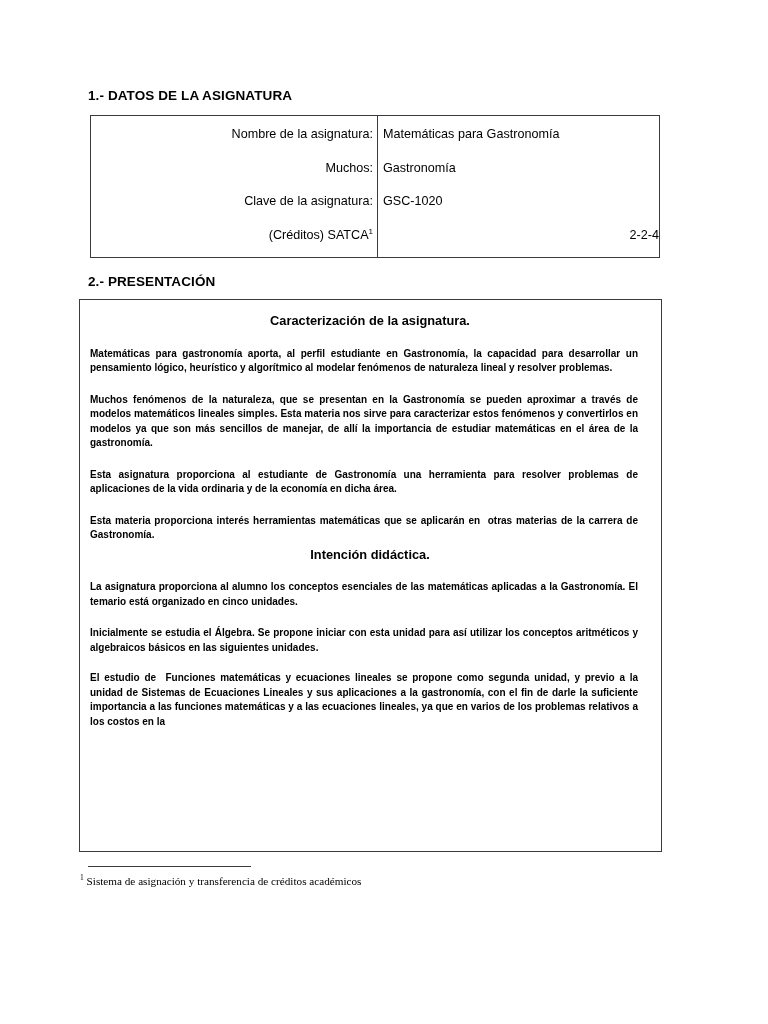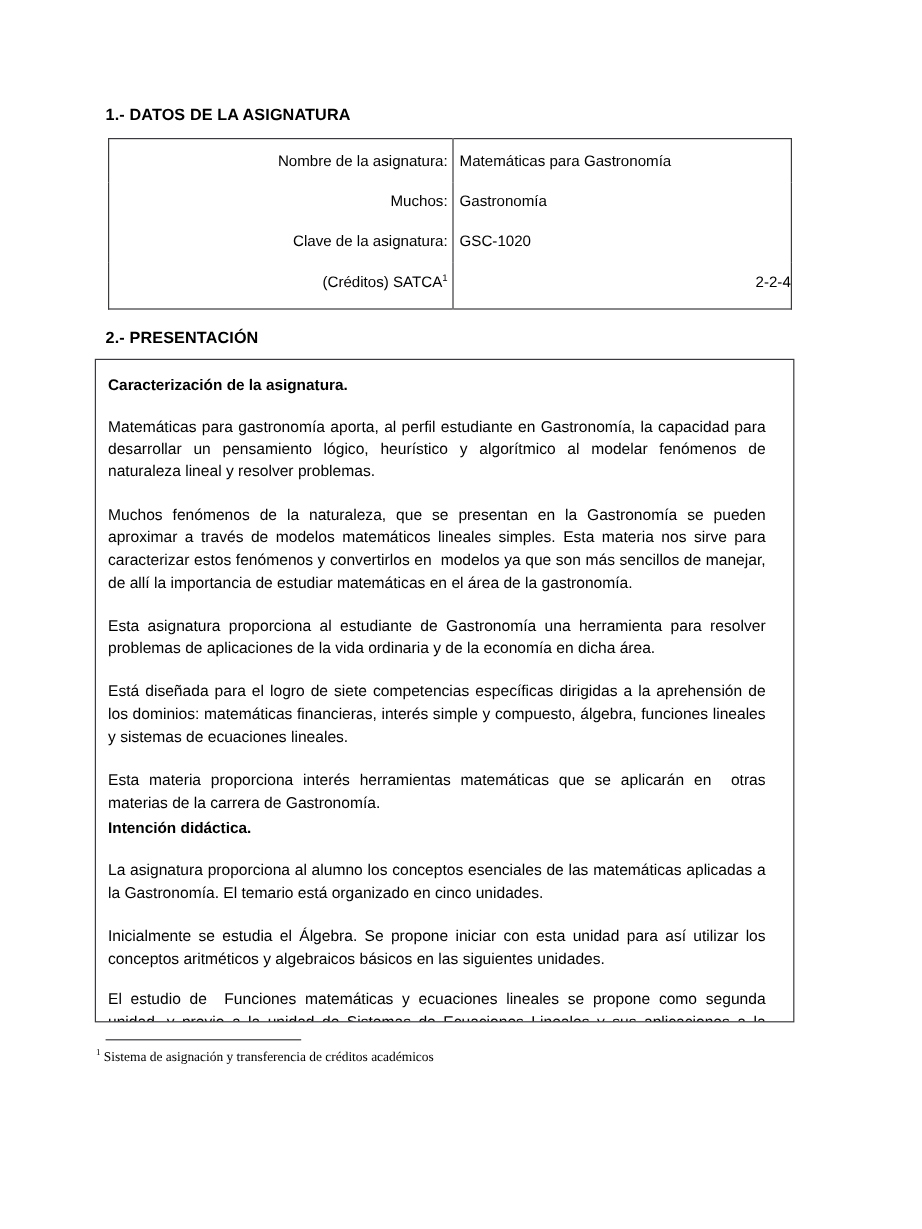--- a/index.html
+++ b/index.html
@@ -83,30 +83,32 @@
     border: 1.3px solid #3b3b3f;
     background: #fff;
     padding: 9px 11px 0 10px;
     overflow: hidden;
   }
   .pres-box h3 {
     margin: 4px 0 0 0;
     font-size: 12.8px;
     font-weight: bold;
     line-height: 1.3;
+    text-align: center;
   }
   .pres-box h3.second {
   }
   .pres-box p {
     margin: 17px 12px 0 0;
-    font-size: 13px;
+    font-size: 10px;
     line-height: 1.45;
     text-align: justify;
     text-justify: inter-word;
     white-space: pre-wrap;
+    font-weight: bold;
   }
   .pres-box p.tight {
     margin-top: 16px;
   }
 
   
   .footnote-rule {
     position: absolute;
     left: 88px;
     top: 866px;
@@ -162,21 +164,20 @@
   <div class="pres-box">
 
     <h3>Caracterización de la asignatura.</h3>
 
     <p>Matemáticas para gastronomía aporta, al perfil estudiante en Gastronomía, la capacidad para desarrollar un pensamiento lógico, heurístico y algorítmico al modelar fenómenos de naturaleza lineal y resolver problemas.</p>
 
     <p>Muchos fenómenos de la naturaleza, que se presentan en la Gastronomía se pueden aproximar a través de modelos matemáticos lineales simples. Esta materia nos sirve para caracterizar estos fenómenos y convertirlos en  modelos ya que son más sencillos de manejar, de allí la importancia de estudiar matemáticas en el área de la gastronomía.</p>
 
     <p>Esta asignatura proporciona al estudiante de Gastronomía una herramienta para resolver problemas de aplicaciones de la vida ordinaria y de la economía en dicha área.</p>
 
-    <p>Está diseñada para el logro de siete competencias específicas dirigidas a la aprehensión de los dominios: matemáticas financieras, interés simple y compuesto, álgebra, funciones lineales y sistemas de ecuaciones lineales.</p>
 
     <p>Esta materia proporciona interés herramientas matemáticas que se aplicarán en  otras materias de la carrera de Gastronomía.</p>
 
     <h3 class="second">Intención didáctica.</h3>
 
     <p>La asignatura proporciona al alumno los conceptos esenciales de las matemáticas aplicadas a la Gastronomía. El temario está organizado en cinco unidades.</p>
 
     <p>Inicialmente se estudia el Álgebra. Se propone iniciar con esta unidad para así utilizar los conceptos aritméticos y algebraicos básicos en las siguientes unidades.</p>
 
     <p class="tight">El estudio de  Funciones matemáticas y ecuaciones lineales se propone como segunda unidad, y previo a la unidad de Sistemas de Ecuaciones Lineales y sus aplicaciones a la gastronomía, con el fin de darle la suficiente importancia a las funciones matemáticas y a las ecuaciones lineales, ya que en varios de los problemas relativos a los costos en la</p>

